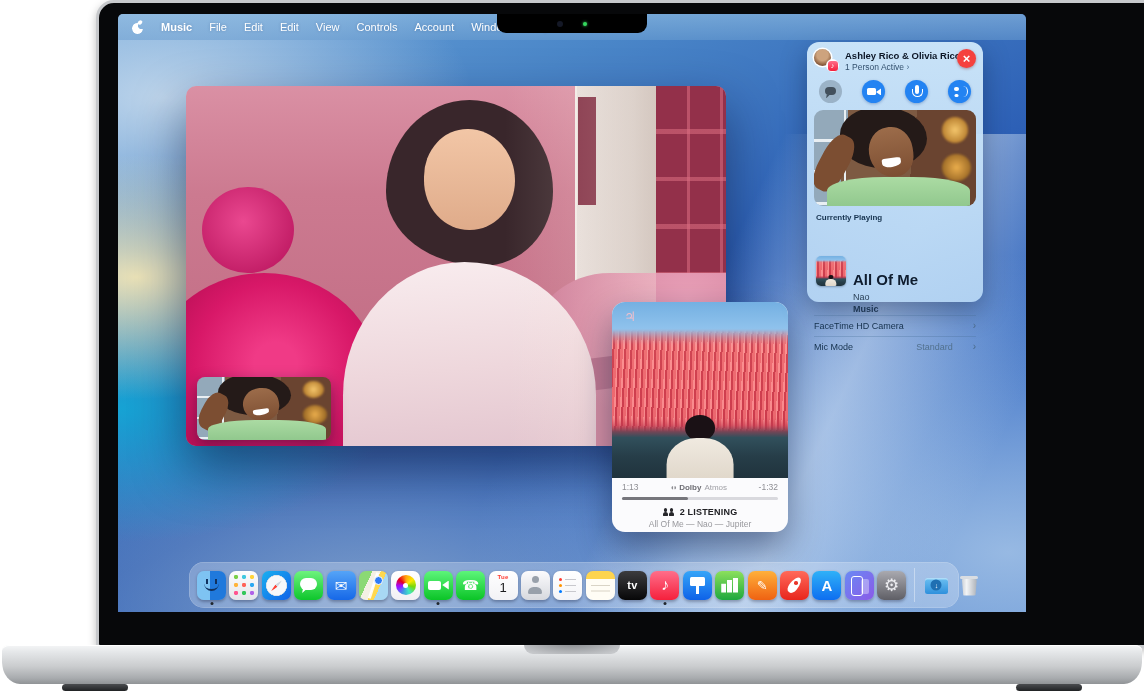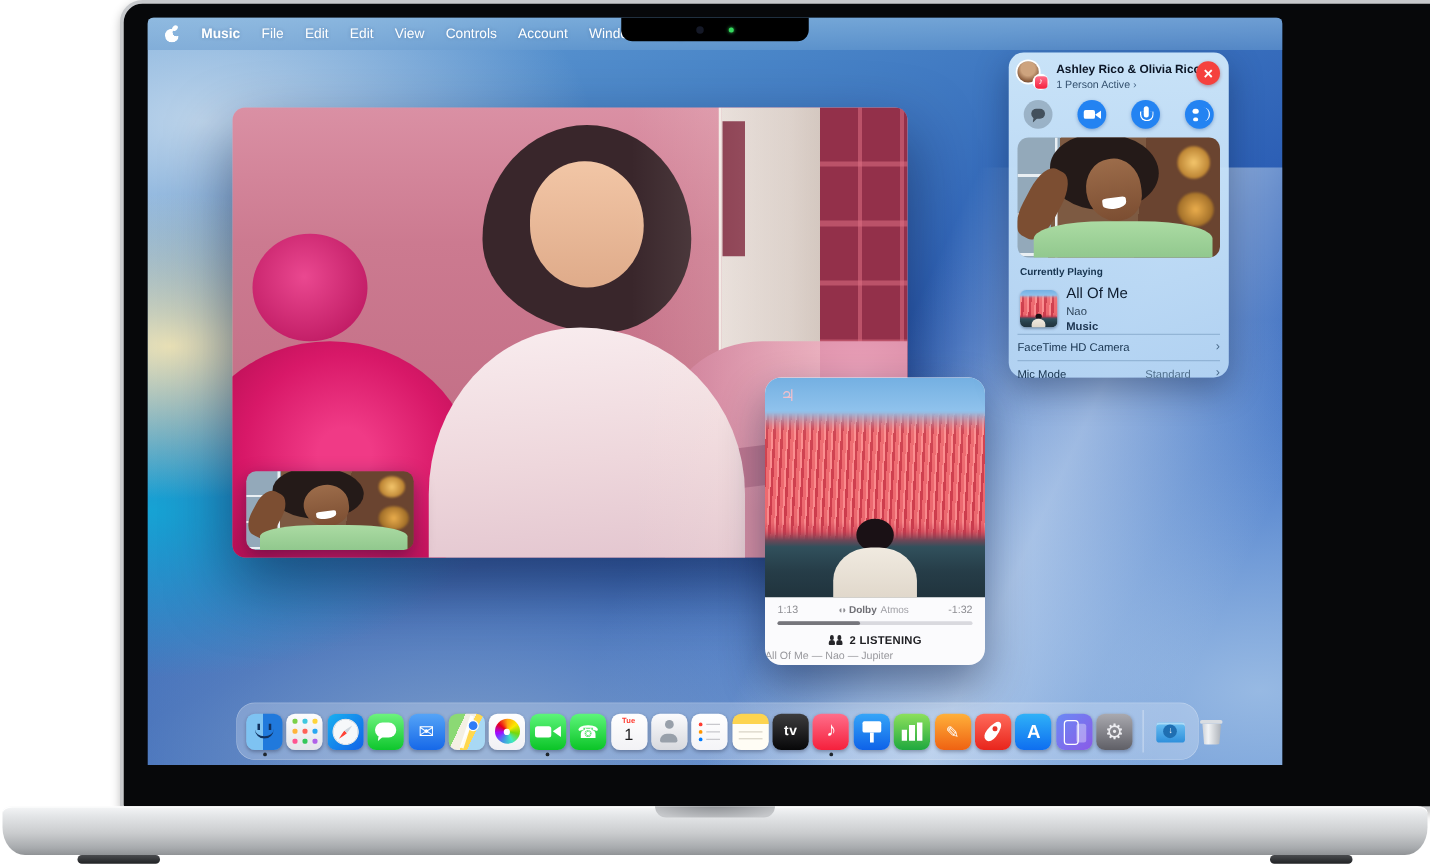--- a/index.html
+++ b/index.html
@@ -110,21 +110,21 @@
   .p-times{display:flex;justify-content:space-between;align-items:center;padding:4px 10px 0;font-size:8.5px;color:#8e8e93;}
   .p-dolby{display:flex;gap:3px;align-items:baseline;font-size:8px;color:#a0a0a6;}
   .p-dolby .dg{font-size:7.5px;letter-spacing:-1.5px;color:#8e8e93;}
   .p-dolby b{color:#6e6e74;}
   .p-bar{margin:5px 10px 0;height:3px;border-radius:2px;background:#d9d9de;position:relative;}
   .p-fill{position:absolute;left:0;top:0;bottom:0;border-radius:2px;background:#76767c;}
   .p-listen{margin-top:7px;display:flex;align-items:center;justify-content:center;gap:4px;font-size:9px;font-weight:bold;color:#202024;letter-spacing:.2px;}
   .ppl{width:13px;height:8px;position:relative;}
   .ppl::before{content:"";position:absolute;left:1px;top:0;width:3.6px;height:3.6px;border-radius:50%;background:#26262a;box-shadow:6px 0 0 #26262a;}
   .ppl::after{content:"";position:absolute;left:0;top:4.4px;width:5.8px;height:3.4px;border-radius:3px 3px 1px 1px;background:#26262a;box-shadow:6px 0 0 #26262a;}
-  .p-track{margin-top:2px;font-size:8.5px;color:#98989d;}
+  .p-track{margin-top:2px;text-align:center;font-size:8.5px;color:#98989d;}
 
   
   .widget{position:absolute;left:689px;top:28px;width:176px;height:260px;border-radius:12px;padding:7px 7px 0;
     background:linear-gradient(rgba(206,231,250,.96),rgba(182,214,244,.93));box-shadow:0 10px 26px rgba(10,25,60,.38);color:#10243c;}
   .w-head{display:flex;align-items:flex-start;gap:6px;}
   .avatars{position:relative;width:25px;height:23px;flex:0 0 auto;}
   .av-photo{position:absolute;left:0;top:0;width:17px;height:17px;border-radius:50%;
     background:radial-gradient(circle at 50% 35%,#cda37e 0 40%,#8a5c3c 72%,#5e3a28);box-shadow:0 0 0 1.5px #fff;}
   .av-music{position:absolute;right:0;bottom:0;width:13px;height:13px;border-radius:50%;background:#fff;display:flex;align-items:center;justify-content:center;}
   .av-music-sq{width:10px;height:10px;border-radius:3px;background:linear-gradient(#ff6e8a,#f5203c);color:#fff;font-size:7px;line-height:10px;text-align:center;}
@@ -144,21 +144,21 @@
   .wbtn.video::after{content:"";position:absolute;right:4px;top:8px;width:5px;height:7px;background:#fff;clip-path:polygon(0 50%,100% 0,100% 100%);}
   .wbtn.mic::before{content:"";position:absolute;left:9.5px;top:5px;width:4px;height:8.5px;background:#fff;border-radius:2px;}
   .wbtn.mic::after{content:"";position:absolute;left:7px;top:9px;width:9px;height:7px;border:1.4px solid #fff;border-top:none;border-radius:0 0 7px 7px;}
   .wbtn.sp::before{content:"";position:absolute;left:6px;top:6.5px;width:4.6px;height:4.6px;border-radius:50%;background:#fff;box-shadow:0 6.5px 0 -0.5px #fff;}
   .wbtn.sp::after{content:"";position:absolute;right:3.5px;top:5.5px;width:9px;height:11px;border-right:1.5px solid rgba(255,255,255,.95);border-radius:50%;}
   .w-video{width:100%;height:96px;border-radius:9px;overflow:hidden;position:relative;cursor:pointer;}
   .cp-label{margin:7px 2px 4px;font-size:8px;font-weight:bold;color:#16334f;}
   .cp-row{display:flex;gap:7px;align-items:center;padding:0 2px;}
   .cp-thumb{width:30px;height:30px;border-radius:5px;overflow:hidden;position:relative;flex:0 0 auto;box-shadow:0 1px 2px rgba(0,20,50,.3);}
   .cp-texts{line-height:1.35;font-size:9px;color:#2c4258;min-width:0;}
-  .cp-song{font-weight:normal;font-size:12px;color:#0e1c2e;}
+  .cp-song{font-weight:bold;font-size:15px;color:#0e1c2e;margin-top:44px;}
   .cp-app{font-weight:bold;color:#1c3450;}
   .w-row{display:flex;align-items:center;justify-content:space-between;height:21px;border-top:1px solid rgba(70,110,150,.3);
     font-size:9px;color:#14304c;margin-top:0;cursor:pointer;}
   .w-row:first-of-type{margin-top:7px;}
   .w-chevron{color:#4a6a8a;font-size:10px;}
   .w-value{color:#52718e;display:flex;gap:20px;align-items:center;}
 
   
   .dock{position:absolute;left:71px;bottom:4px;width:770px;height:46px;border-radius:15px;
     background:rgba(234,242,250,.28);box-shadow:inset 0 0 0 .5px rgba(255,255,255,.3);

